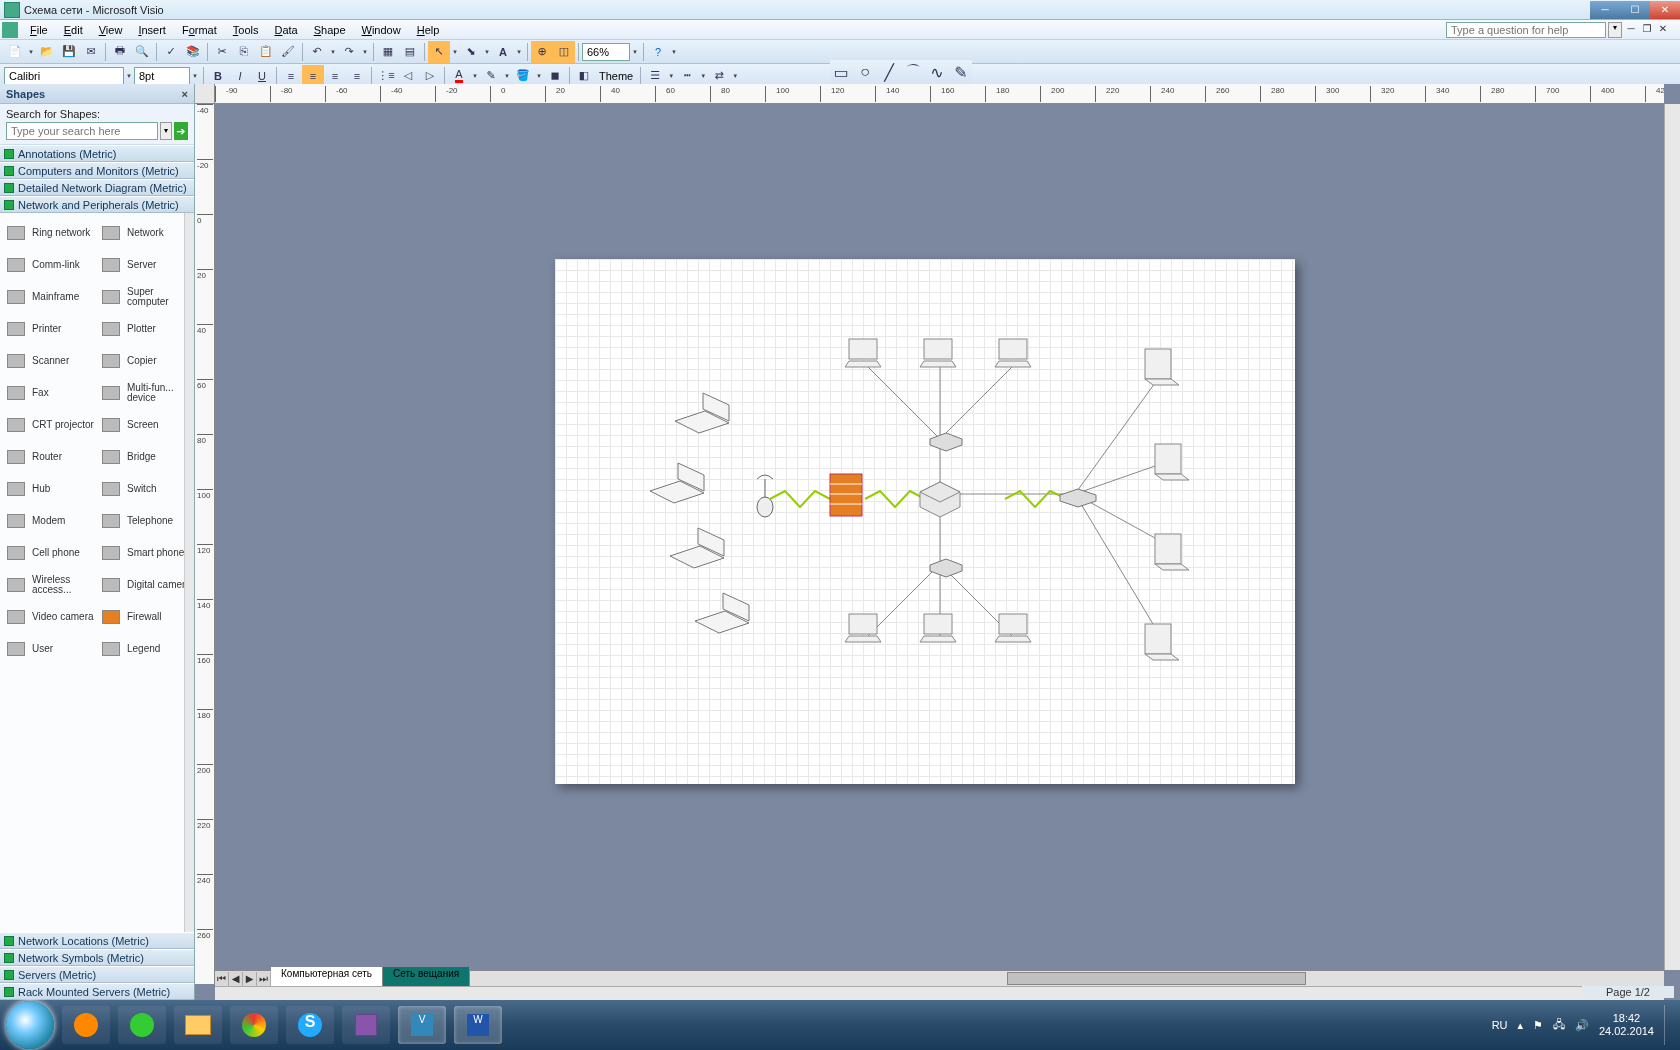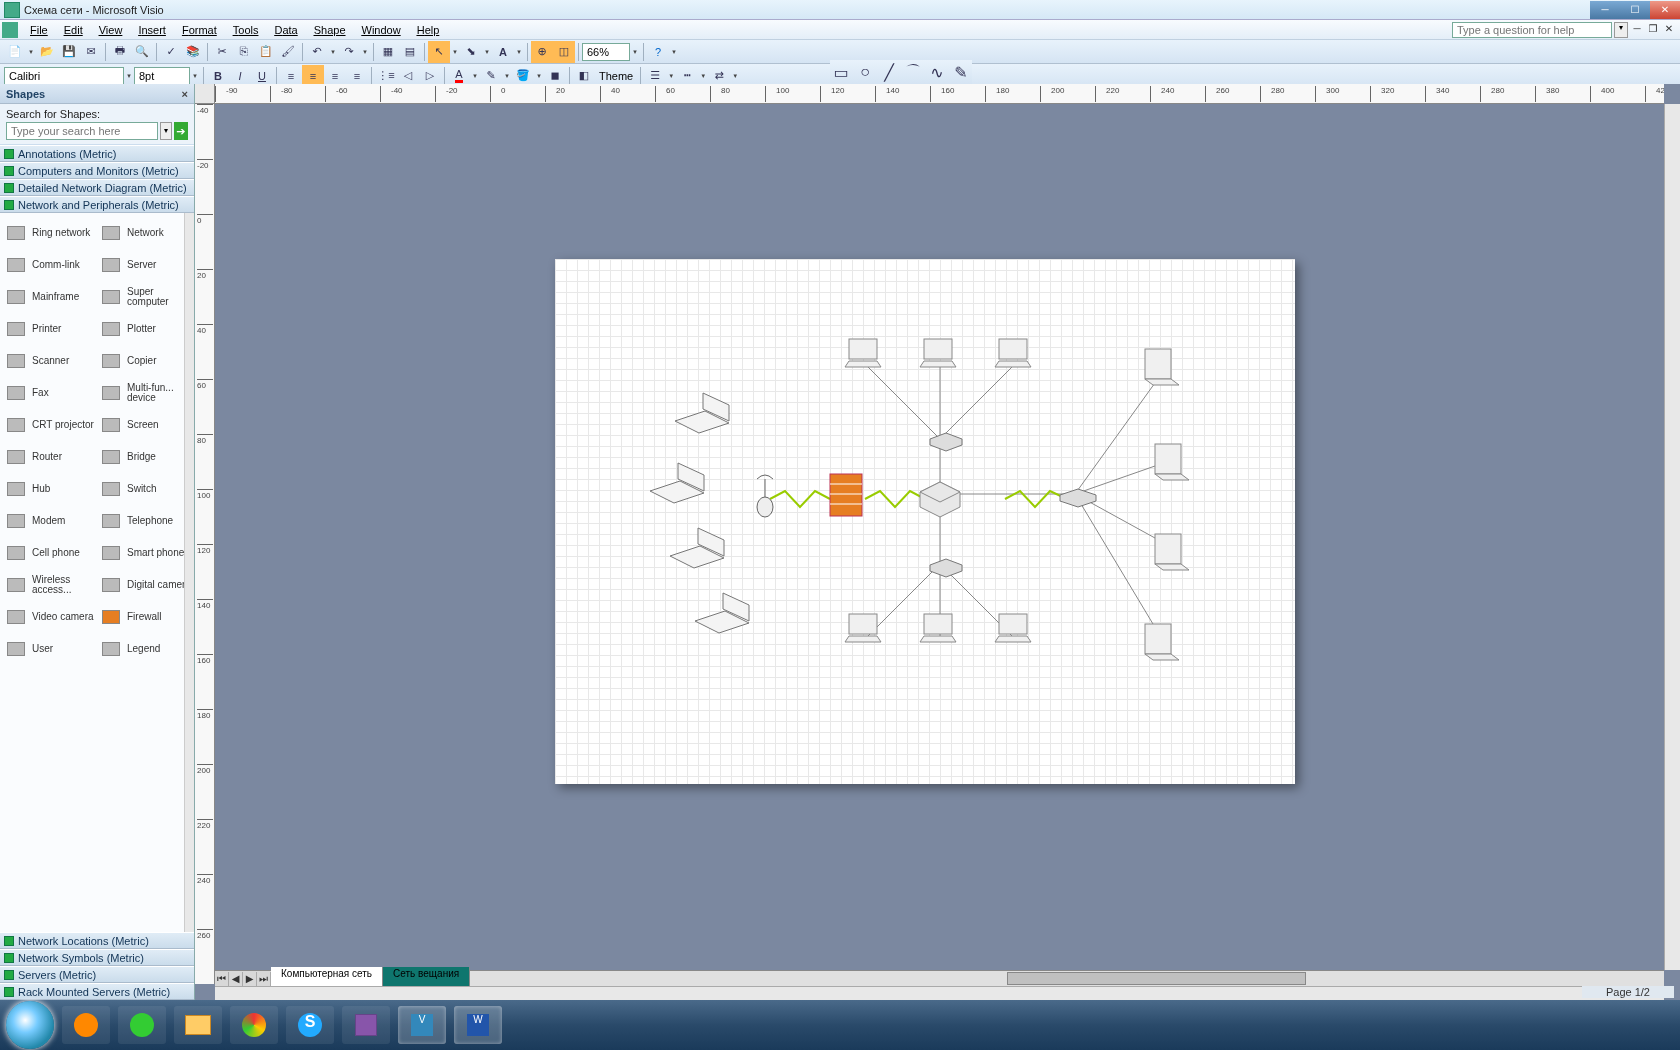--- a/index.html
+++ b/index.html
@@ -10,23 +10,23 @@
 .titlebar .icon { width: 16px; height: 16px; background: #4a8; margin-right: 4px; border: 1px solid #286; }
 .winbtns { margin-left: auto; display: flex; }
 .winbtn { width: 30px; height: 18px; display: flex; align-items: center; justify-content: center; font-size: 10px; color: #fff; }
 .winbtn.min { background: linear-gradient(#7aa9d4,#4a79a4); }
 .winbtn.max { background: linear-gradient(#7aa9d4,#4a79a4); }
 .winbtn.close { background: linear-gradient(#e98,#c43); }
 
 
 .menubar { height: 20px; background: linear-gradient(#f8fbfe,#e4eef8); display: flex; align-items: center; font-size: 11px; padding-left: 2px; border-bottom: 1px solid #c0d0e0; }
 .menubar .appicon { width: 16px; height: 16px; background: #4a8; margin-right: 4px; }
-.menubar .mitem { padding: 2px 8px; cursor: default; text-decoration: underline; }
+.menubar .mitem { padding: 2px 8px; cursor: default; }
 .menubar .mitem u { text-decoration: underline; }
-.helpbox { margin-left: auto; display: flex; align-items: center; gap: 2px; margin-right: 4px; }
+.helpbox { margin-left: auto; display: flex; align-items: center; gap: 2px; margin-right: 10px; }
 .helpbox input { font-size: 11px; width: 160px; height: 16px; border: 1px solid #7a9; padding: 0 4px; color: #888; }
 .helpbox .dd { width: 14px; height: 16px; border: 1px solid #999; background: #eee; font-size: 8px; text-align: center; }
 .helpbox .wbtn { width: 14px; height: 14px; font-size: 10px; color: #333; text-align:center; }
 
 
 .toolbar { height: 24px; background: linear-gradient(#e8f2fb,#d5e4f3); border-bottom: 1px solid #b0c0d0; display: flex; align-items: center; padding: 0 4px; gap: 0px; font-size: 11px; }
 .tbtn { width: 22px; height: 22px; display: flex; align-items: center; justify-content: center; color: #335; border: 1px solid transparent; }
 .tsep { width: 1px; height: 18px; background: #a0b0c0; margin: 0 3px; }
 .tdd { width: 10px; font-size: 7px; color: #444; text-align:center; }
 .zoom { width: 48px; height: 18px; border: 1px solid #7a9; background: #fff; font-size: 11px; padding-left: 4px; }
@@ -465,21 +465,21 @@
         <div class="tick" style="left: 770px;">180</div>
         <div class="tick" style="left: 825px;">200</div>
         <div class="tick" style="left: 880px;">220</div>
         <div class="tick" style="left: 935px;">240</div>
         <div class="tick" style="left: 990px;">260</div>
         <div class="tick" style="left: 1045px;">280</div>
         <div class="tick" style="left: 1100px;">300</div>
         <div class="tick" style="left: 1155px;">320</div>
         <div class="tick" style="left: 1210px;">340</div>
         <div class="tick" style="left: 1265px;">280</div>
-        <div class="tick" style="left: 1320px;">380</div>
+        <div class="tick" style="left: 1320px;">700</div>
         <div class="tick" style="left: 1375px;">400</div>
         <div class="tick" style="left: 1430px;">420</div>
       </div>
     <div class="ruler-v" id="ruler-v">
         <div class="tick" style="top: 0px;">-40</div>
         <div class="tick" style="top: 55px;">-20</div>
         <div class="tick" style="top: 110px;">0</div>
         <div class="tick" style="top: 165px;">20</div>
         <div class="tick" style="top: 220px;">40</div>
         <div class="tick" style="top: 275px;">60</div>
@@ -655,13 +655,25 @@
     </div>
   <div class="taskicon">
       <div style="width:22px;height:22px;background:#85a;border:1px solid #648"></div>
     </div>
   <div class="taskicon active">
       <div style="width:22px;height:22px;background:#38b;color:#fff;text-align:center;font-size:10px">V</div>
     </div>
   <div class="taskicon active">
       <div style="width:22px;height:22px;background:#25a;color:#fff;text-align:center;font-size:10px">W</div>
     </div>
+  <div class="tray">
+    <span>RU</span>
+    <span>▴</span>
+    <span>⚑</span>
+    <span>🖧</span>
+    <span>🔊</span>
+    <div class="clock">
+      <div>18:42</div>
+      <div>24.02.2014</div>
+    </div>
+    <div style="width:8px;height:40px;border-left:1px solid rgba(255,255,255,0.3)"></div>
+  </div>
 </div>
 
 </body></html>

